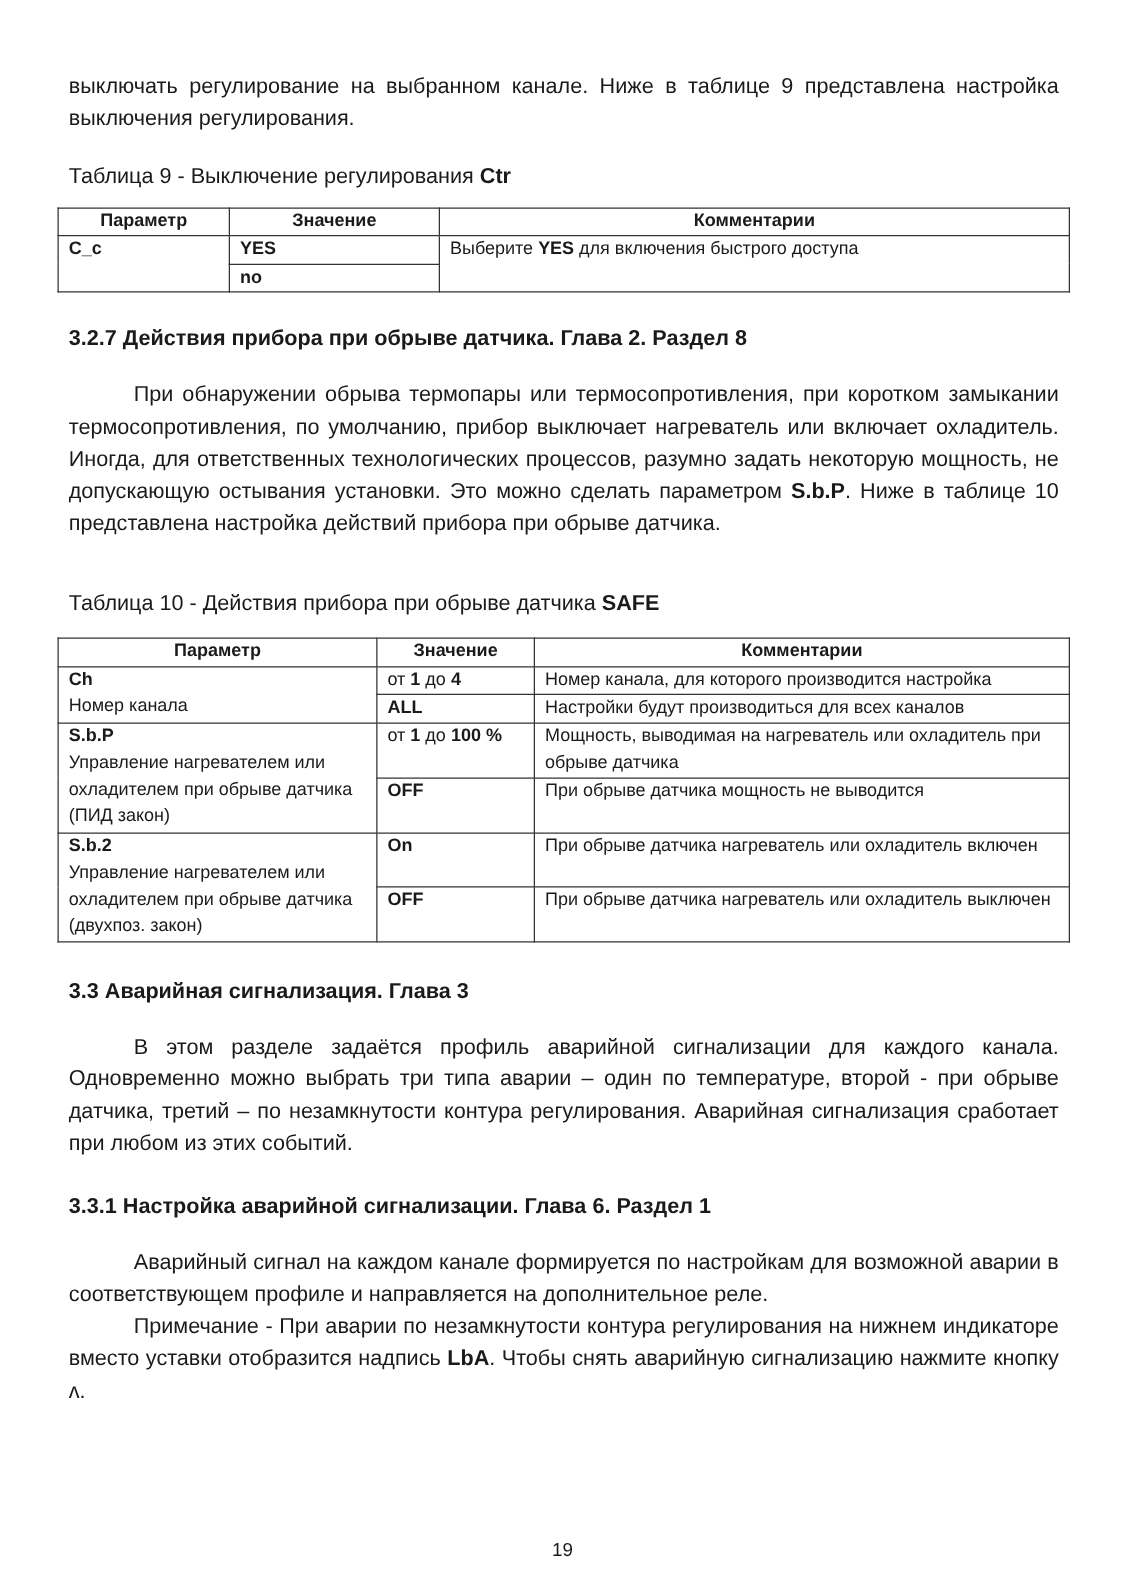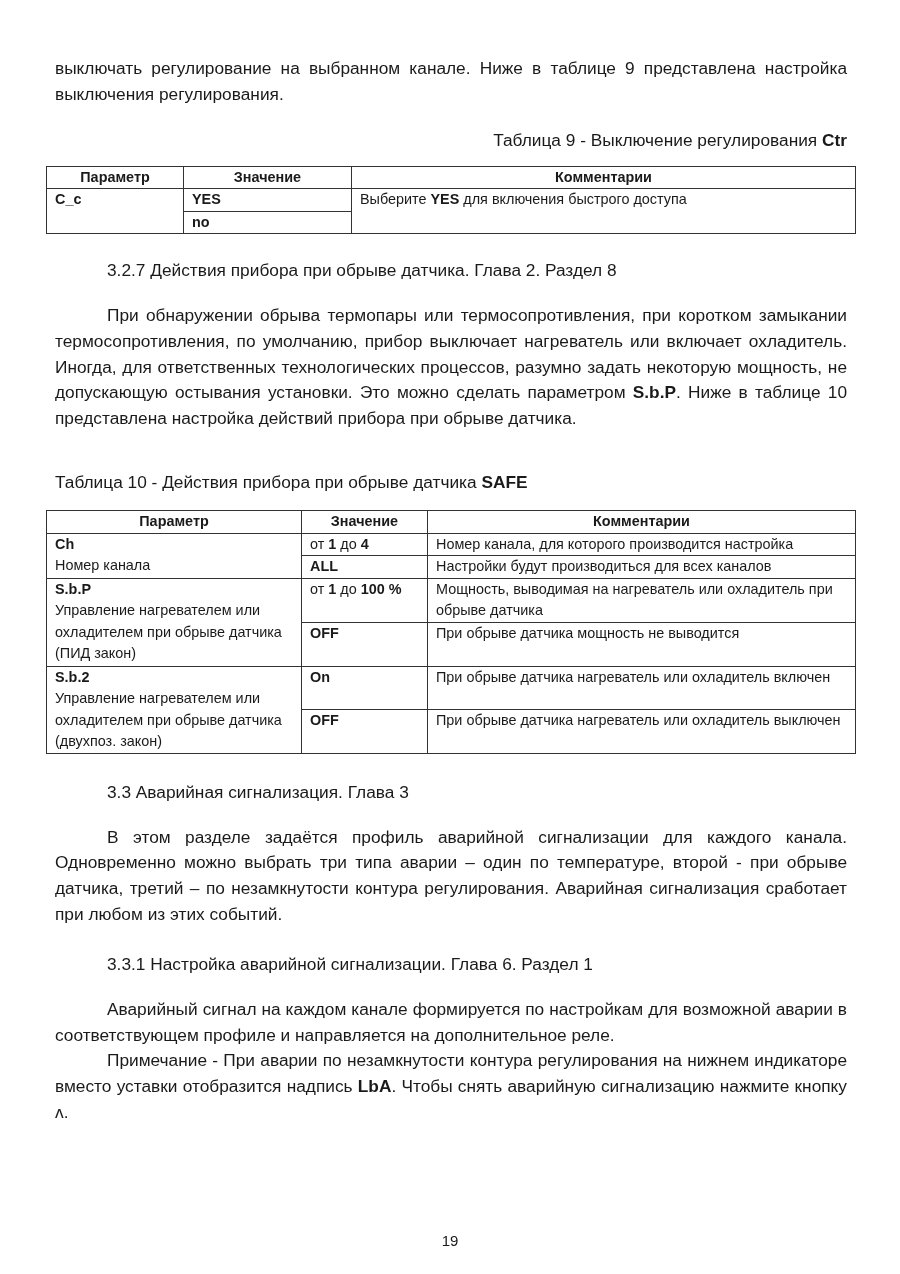--- a/index.html
+++ b/index.html
@@ -2,35 +2,35 @@
 <html><head>
 <meta charset="utf-8">
 <style>
   html, body { margin: 0; padding: 0; background: #ffffff; }
   body { width: 900px; height: 1274px; position: relative; overflow: hidden;
          font-family: "Liberation Sans", sans-serif; color: #1a1a1a; }
   .page { position: absolute; left: 55px; top: 56px; width: 792px; }
   p { margin: 0; font-size: 17.3px; line-height: 25.8px; text-align: justify; }
   .indent { text-indent: 52px; }
   .caption { margin-top: 20px; font-size: 17.3px; line-height: 25px; }
-  .h { font-weight: normal; font-size: 17.3px; margin-left: 52px; }
+  .h { font-weight: bold; font-size: 17.3px; }
   table { border-collapse: collapse; font-size: 14.4px; line-height: 21.5px; width: 810px; margin-left: -9px; }
   th, td { border: 1px solid #333; padding: 0 8px; vertical-align: top; text-align: left; }
   th { text-align: center; font-weight: bold; }
   b { font-weight: bold; }
   .italic { }
   .pagenum { position: absolute; top: 1232px; left: 0; width: 900px; text-align: center; font-size: 15px; }
 </style>
 </head>
 <body>
 
 <div class="page">
   <p>выключать регулирование на выбранном канале. Ниже в таблице 9 представлена настройка выключения регулирования.</p>
 
-  <div class="caption" style="margin-top:20px;text-align:right;"><span>Таблица 9 - Выключение регулирования </span><b>Ctr</b></div>
+  <div class="caption" style="margin-top:20px;"><span>Таблица 9 - Выключение регулирования </span><b>Ctr</b></div>
 
   <table style="margin-top:13px;">
     <tbody>
         <tr>
       <th style="width:120px;">Параметр</th>
       <th style="width:151px;">Значение</th>
       <th>Комментарии</th>
     </tr>
     <tr>
       <td rowspan="2"><b>C_c</b></td>

